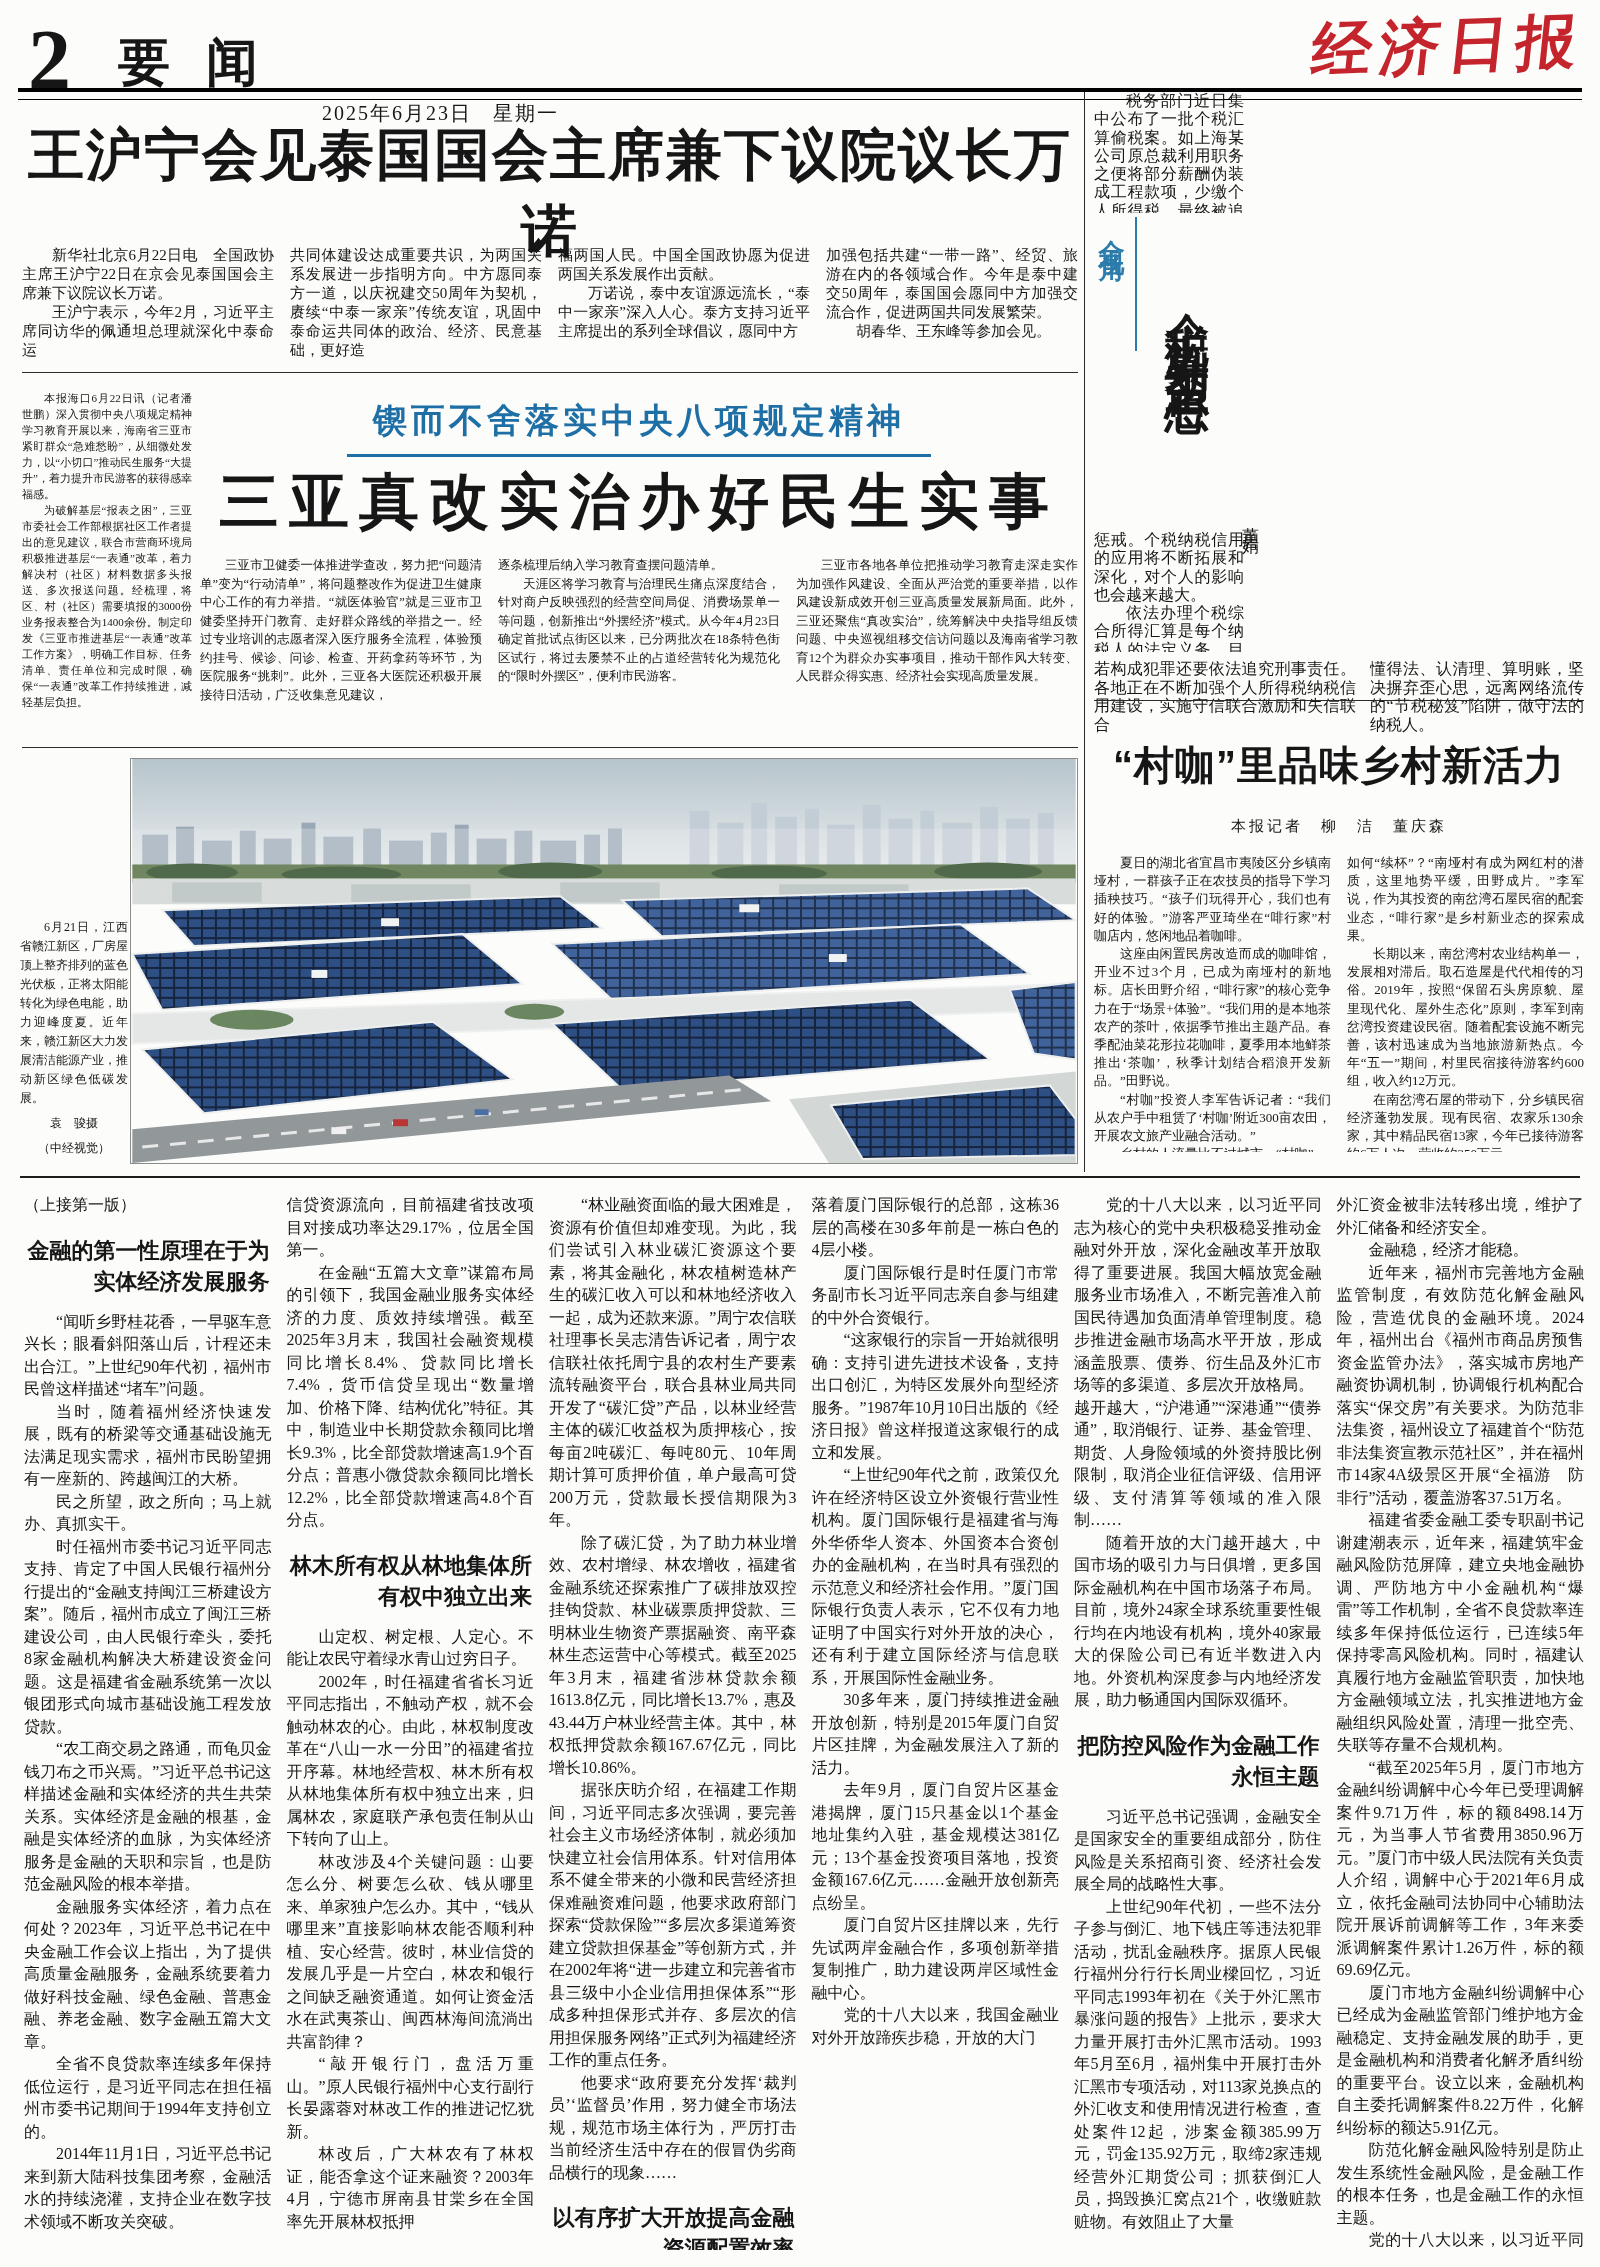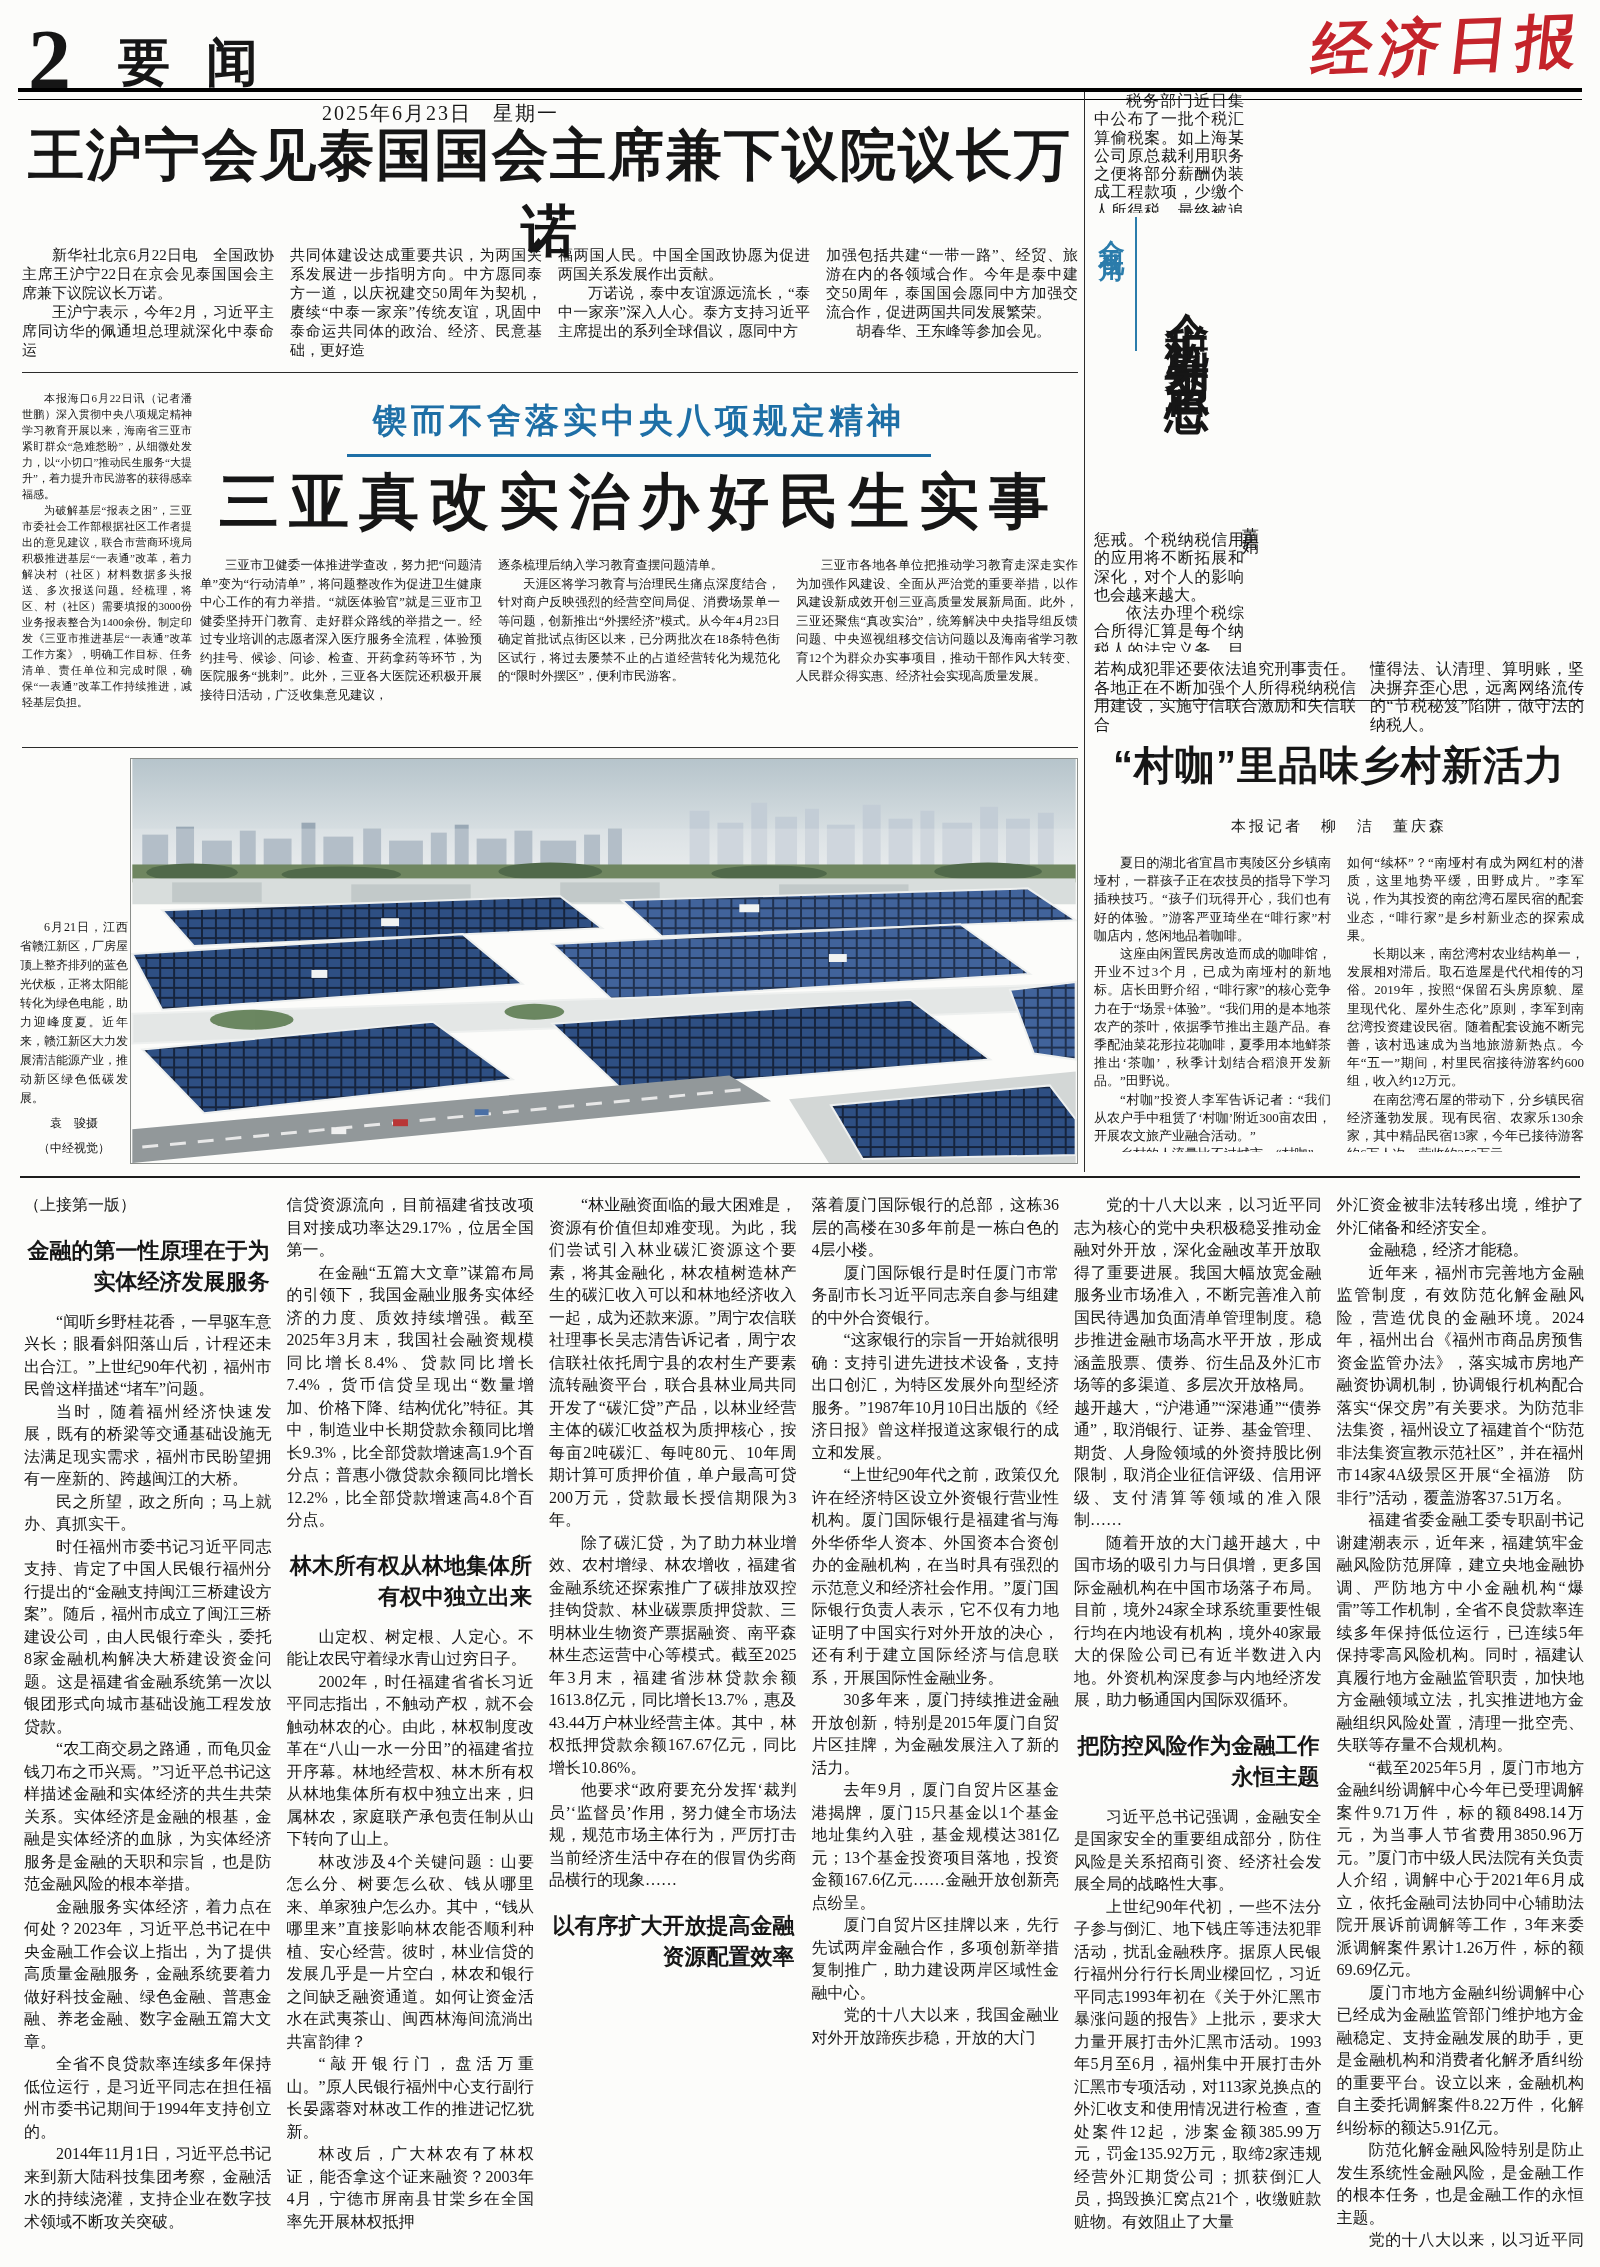--- a/index.html
+++ b/index.html
@@ -300,20 +300,21 @@
         <h3 class="col-head">林木所有权从林地集体所有权中独立出来</h3>
         <p class="para">山定权、树定根、人定心。不能让农民守着绿水青山过穷日子。</p>
         <p class="para">2002年，时任福建省省长习近平同志指出，不触动产权，就不会触动林农的心。由此，林权制度改革在“八山一水一分田”的福建省拉开序幕。林地经营权、林木所有权从林地集体所有权中独立出来，归属林农，家庭联产承包责任制从山下转向了山上。</p>
         <p class="para">林改涉及4个关键问题：山要怎么分、树要怎么砍、钱从哪里来、单家独户怎么办。其中，“钱从哪里来”直接影响林农能否顺利种植、安心经营。彼时，林业信贷的发展几乎是一片空白，林农和银行之间缺乏融资通道。如何让资金活水在武夷茶山、闽西林海间流淌出共富韵律？</p>
         <p class="para">“敲开银行门，盘活万重山。”原人民银行福州中心支行副行长晏露蓉对林改工作的推进记忆犹新。</p>
         <p class="para">林改后，广大林农有了林权证，能否拿这个证来融资？2003年4月，宁德市屏南县甘棠乡在全国率先开展林权抵押</p>
       </div>
     <div class="fcol">
         <p class="para">“林业融资面临的最大困难是，资源有价值但却难变现。为此，我们尝试引入林业碳汇资源这个要素，将其金融化，林农植树造林产生的碳汇收入可以和林地经济收入一起，成为还款来源。”周宁农信联社理事长吴志清告诉记者，周宁农信联社依托周宁县的农村生产要素流转融资平台，联合县林业局共同开发了“碳汇贷”产品，以林业经营主体的碳汇收益权为质押核心，按每亩2吨碳汇、每吨80元、10年周期计算可质押价值，单户最高可贷200万元，贷款最长授信期限为3年。</p>
         <p class="para">除了碳汇贷，为了助力林业增效、农村增绿、林农增收，福建省金融系统还探索推广了碳排放双控挂钩贷款、林业碳票质押贷款、三明林业生物资产票据融资、南平森林生态运营中心等模式。截至2025年3月末，福建省涉林贷款余额1613.8亿元，同比增长13.7%，惠及43.44万户林业经营主体。其中，林权抵押贷款余额167.67亿元，同比增长10.86%。</p>
+        <p class="para">据张庆昉介绍，在福建工作期间，习近平同志多次强调，要完善社会主义市场经济体制，就必须加快建立社会信用体系。针对信用体系不健全带来的小微和民营经济担保难融资难问题，他要求政府部门探索“贷款保险”“多层次多渠道筹资建立贷款担保基金”等创新方式，并在2002年将“进一步建立和完善省市县三级中小企业信用担保体系”“形成多种担保形式并存、多层次的信用担保服务网络”正式列为福建经济工作的重点任务。</p>
         <p class="para">他要求“政府要充分发挥‘裁判员’‘监督员’作用，努力健全市场法规，规范市场主体行为，严厉打击当前经济生活中存在的假冒伪劣商品横行的现象……</p>
         <h3 class="col-head">以有序扩大开放提高金融资源配置效率</h3>
       </div>
     <div class="fcol">
         <p class="para flush">落着厦门国际银行的总部，这栋36层的高楼在30多年前是一栋白色的4层小楼。</p>
         <p class="para">厦门国际银行是时任厦门市常务副市长习近平同志亲自参与组建的中外合资银行。</p>
         <p class="para">“这家银行的宗旨一开始就很明确：支持引进先进技术设备，支持出口创汇，为特区发展外向型经济服务。”1987年10月10日出版的《经济日报》曾这样报道这家银行的成立和发展。</p>
         <p class="para">“上世纪90年代之前，政策仅允许在经济特区设立外资银行营业性机构。厦门国际银行是福建省与海外华侨华人资本、外国资本合资创办的金融机构，在当时具有强烈的示范意义和经济社会作用。”厦门国际银行负责人表示，它不仅有力地证明了中国实行对外开放的决心，还有利于建立国际经济与信息联系，开展国际性金融业务。</p>
         <p class="para">30多年来，厦门持续推进金融开放创新，特别是2015年厦门自贸片区挂牌，为金融发展注入了新的活力。</p>
         <p class="para">去年9月，厦门自贸片区基金港揭牌，厦门15只基金以1个基金地址集约入驻，基金规模达381亿元；13个基金投资项目落地，投资金额167.6亿元……金融开放创新亮点纷呈。</p>

